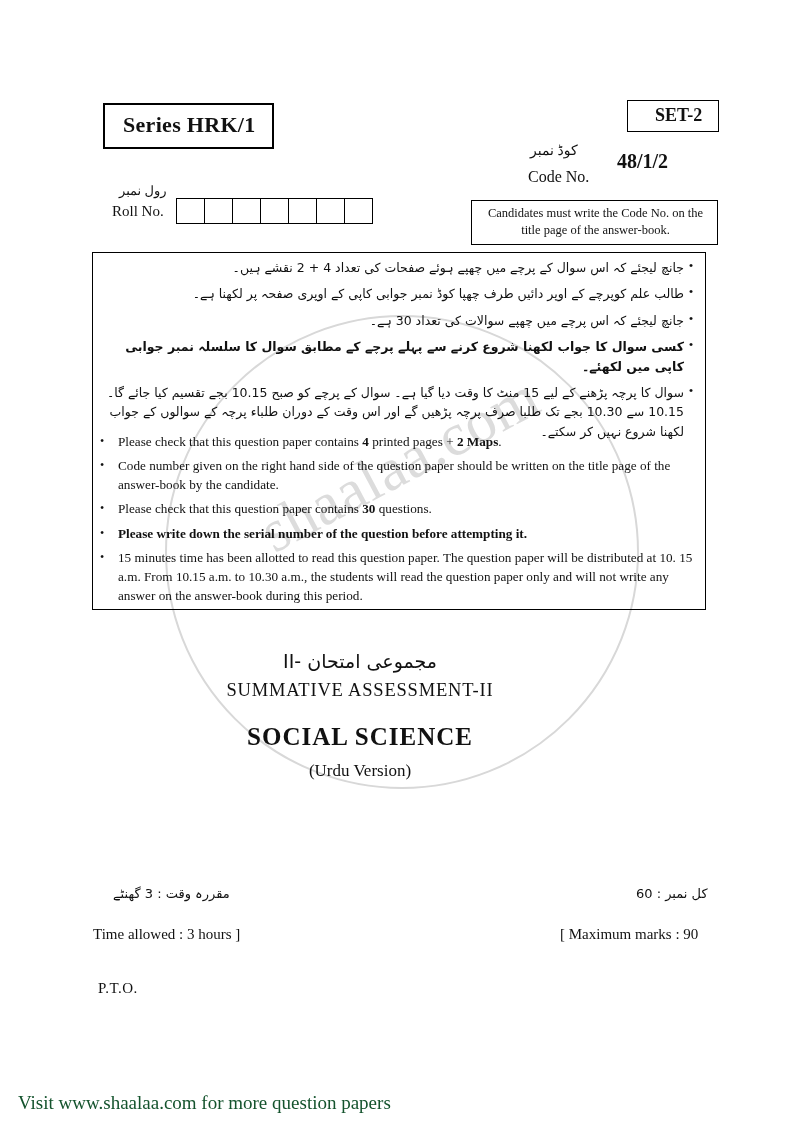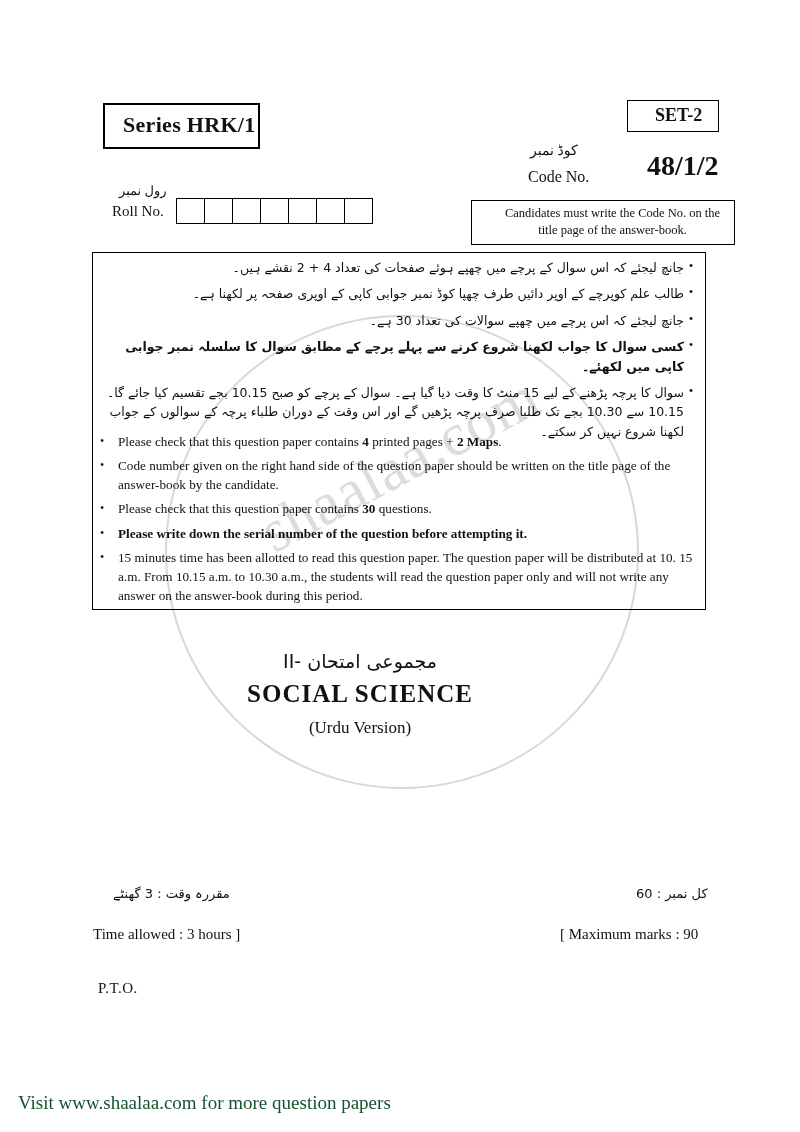--- a/index.html
+++ b/index.html
@@ -49,21 +49,21 @@
     pointer-events: none;
     user-select: none;
   }
 
   
   .series-box {
     position: absolute;
     left: 103px;
     top: 103px;
     border: 2px solid #000;
-    padding: 7px 2px 9px 18px;
+    padding: 7px 16px 9px 18px;
     font-weight: bold;
     font-size: 22px;
     letter-spacing: 0.3px;
   }
 
   
   .set-box {
     position: absolute;
     left: 627px;
     top: 100px;
@@ -82,23 +82,23 @@
     direction: rtl;
   }
   .code-label {
     position: absolute;
     left: 528px;
     top: 168px;
     font-size: 16px;
   }
   .code-value {
     position: absolute;
-    left: 647px;
+    left: 617px;
     top: 150px;
-    font-size: 28px;
+    font-size: 20px;
     font-weight: bold;
   }
 
   
   .roll-urdu {
     position: absolute;
     left: 119px;
     top: 183px;
     font-size: 13px;
   }
@@ -122,21 +122,21 @@
   }
   .roll-cell:last-child { border-right: none; }
 
   
   .cand-note {
     position: absolute;
     left: 471px;
     top: 200px;
     width: 233px;
     border: 1px solid #000;
-    padding: 4px 5px 5px 24px;
+    padding: 4px 5px 5px 7px;
     font-size: 12.5px;
     line-height: 1.35;
     text-align: center;
   }
 
   
   .instr-box {
     position: absolute;
     left: 92px;
     top: 252px;
@@ -354,20 +354,21 @@
         <div class="eng-text"><span class="b">Please write down the serial number of the question before attempting it.</span></div>
       </div>
       <div class="eng-item">
         <div class="eng-bullet">•</div>
         <div class="eng-text"><span>15 minutes time has been allotted to read this question paper. The question paper will be distributed at 10. 15 a.m. From 10.15 a.m. to 10.30 a.m., the students will read the question paper only and will not write any answer on the answer-book during this period.</span></div>
       </div>
     </div>
 
   <div class="center-block">
     <div class="urdu-sa">مجموعی امتحان -II</div>
+    <div class="sa-title">SUMMATIVE ASSESSMENT-II</div>
     <div class="subject-title">SOCIAL SCIENCE</div>
     <div class="version">(Urdu Version)</div>
   </div>
 
   <div class="urdu-time">مقررہ وقت : 3 گھنٹے</div>
   <div class="time-allowed">Time allowed : 3 hours ]</div>
   <div class="urdu-marks">کل نمبر : 60</div>
   <div class="max-marks">[ Maximum marks : 90</div>
   <div class="pto">P.T.O.</div>
 

